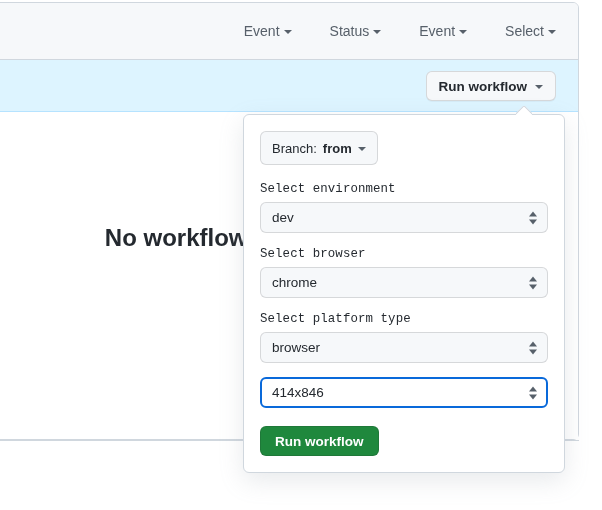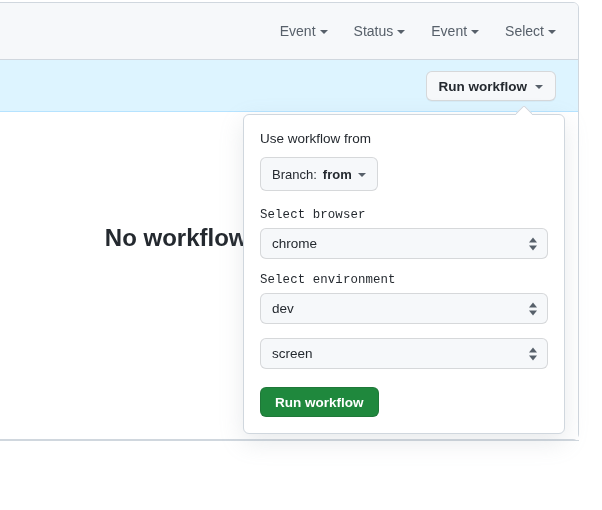--- a/index.html
+++ b/index.html
@@ -41,21 +41,21 @@
     display: flex;
     align-items: center;
     justify-content: flex-end;
     padding-right: 22px;
     box-sizing: border-box;
   }
   .filter-item {
     display: flex;
     align-items: center;
     gap: 4px;
-    margin-left: 26px;
+    margin-left: 38px;
     color: #57606a;
     font-size: 14px;
     cursor: pointer;
     user-select: none;
   }
   .filter-item:first-child { margin-left: 0; text-align: right; }
   .caret-down {
     width: 0; height: 0;
     border-left: 4px solid transparent;
     border-right: 4px solid transparent;
@@ -286,61 +286,68 @@
   <div class="body-area">
     <div class="empty-title">No workflow runs yet.</div>
   </div>
 </div>
 
 <div class="page-footer-rule"></div>
 
 <div class="dropdown">
   <div class="dropdown-arrow"></div>
 
-  <div class="dd-title">Use workflow from</div>
 
   <div class="branch-chip">
     <span>Branch:</span>
     <span class="bold">from</span>
     <span class="caret-down"></span>
+  </div>
+
+  
+  <div>
+    <div class="field-label">Select environment</div>
+    <div class="select-wrap">
+      <div class="select-box">dev</div>
+      <span class="select-chevrons">
+          <i class="up"></i>
+          <i class="dn"></i>
+        </span>
+    </div>
   </div>
 
   
   <div>
     <div class="field-label">Select browser</div>
     <div class="select-wrap">
       <div class="select-box">chrome</div>
       <span class="select-chevrons">
           <i class="up"></i>
           <i class="dn"></i>
         </span>
     </div>
   </div>
 
   
   <div>
-    <div class="field-label">Select environment</div>
+    <div class="field-label">Select platform type</div>
     <div class="select-wrap">
-      <div class="select-box">dev</div>
+      <div class="select-box">browser</div>
       <span class="select-chevrons">
           <i class="up"></i>
           <i class="dn"></i>
         </span>
     </div>
   </div>
 
   
   <div>
     <div class="select-wrap">
-      <div class="select-box">screen</div>
+      <div class="select-box focused">414x846</div>
       <span class="select-chevrons">
           <i class="up"></i>
           <i class="dn"></i>
         </span>
     </div>
   </div>
 
-  
-  <div>
-  </div>
-
   <div class="submit-btn">Run workflow</div>
 </div>
 
 </body></html>

